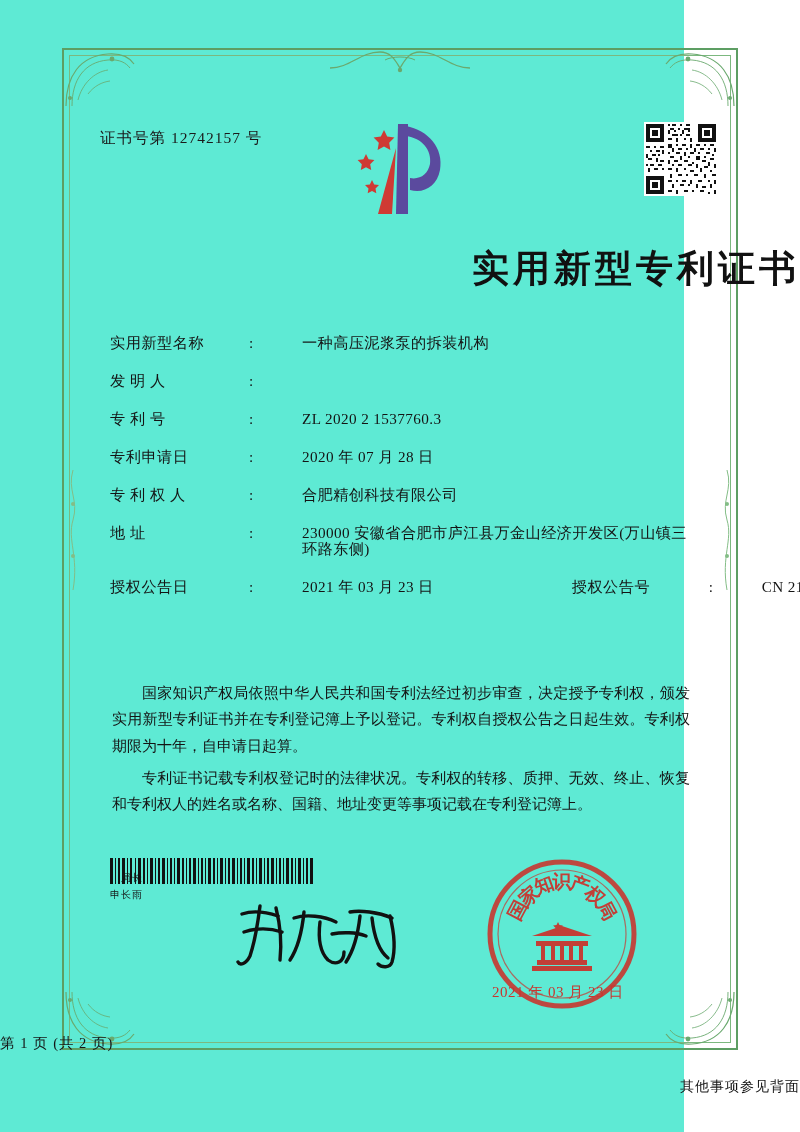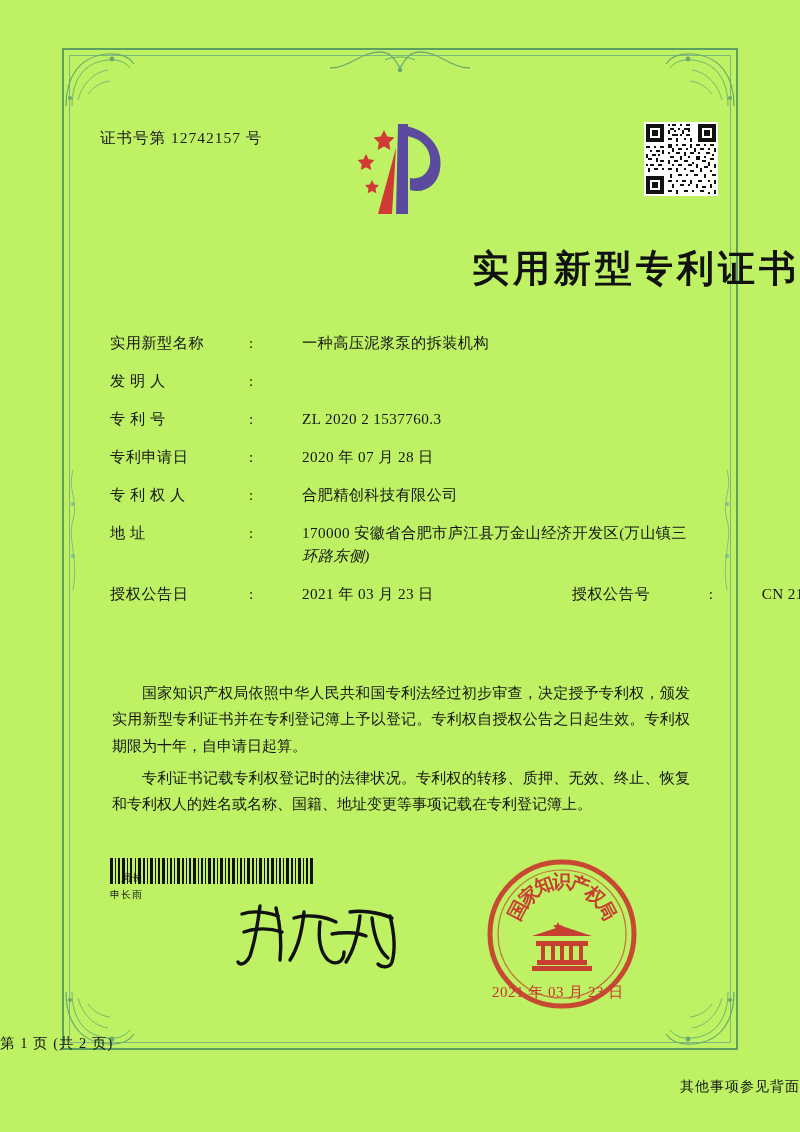--- a/index.html
+++ b/index.html
@@ -12,23 +12,23 @@
     height: 1132px;
     position: relative;
     font-family: "Liberation Serif", serif;
     color: #111;
     overflow: hidden;
   }
 
   .page {
     position: absolute;
     left: 0; top: 0;
-    width: 800px;
+    width: 684px;
     height: 1132px;
-    background: #bef264;
+    background: #5eead4;
   }
 
   
   .frame-outer {
     position: absolute;
     left: 62px;
     top: 48px;
     width: 676px;
     height: 1002px;
     border: 2px solid #5d9e63;
@@ -146,22 +146,20 @@
   .field-colon {
     width: 12px;
     flex: none;
   }
   .field-value {
     flex: 1;
     letter-spacing: 0.4px;
   }
   .field-value .cont {
     display: block;
-    margin-top: 7px;
-    font-style: italic;
   }
   .field-row.two .pair-label {
     width: 96px;
     flex: none;
     letter-spacing: 0.5px;
   }
   .field-row.two .pair-value {
     flex: none;
     letter-spacing: 0.4px;
   }
@@ -492,21 +490,21 @@
     <div class="field-row">
       <div class="field-label">专 利 权 人</div>
       <div class="field-colon">:</div>
       <div class="field-value">合肥精创科技有限公司</div>
     </div>
 
     <div class="field-row">
       <div class="field-label">地 址</div>
       <div class="field-colon">:</div>
       <div class="field-value">
-        <span>170000 安徽省合肥市庐江县万金山经济开发区(万山镇三</span>
+        <span>230000 安徽省合肥市庐江县万金山经济开发区(万山镇三</span>
         <span class="cont">环路东侧)</span>
       </div>
     </div>
 
     <div class="field-row two">
       <div class="field-label">授权公告日</div>
       <div class="field-colon">:</div>
       <div class="pair-value">2021 年 03 月 23 日</div>
       <div class="spacer-gap"></div>
       <div class="pair-label">授权公告号</div>

